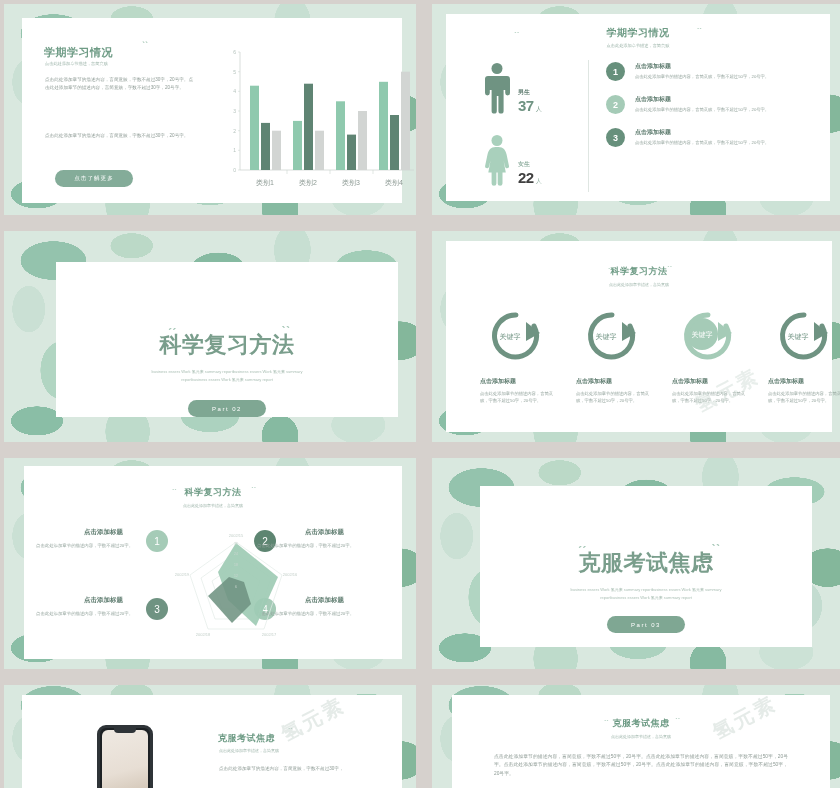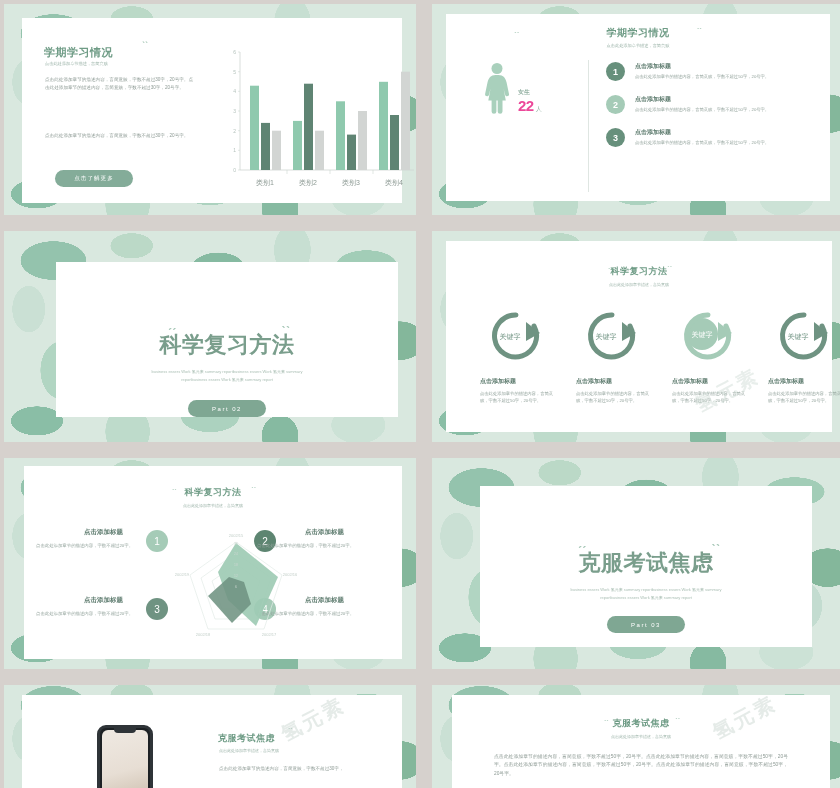--- a/index.html
+++ b/index.html
@@ -235,27 +235,40 @@
     <div class="terrazzo"></div>
     <div class="card" style="left:14px;top:10px;right:14px;bottom:14px;">
       <div class="quote-l" style="left:68px;top:16px;font-size:8px;">ˊˊ</div>
       <div class="title-zh s2-head">学期学习情况</div>
       <div class="quote-r" style="right:128px;top:12px;font-size:8px;">ˋˋ</div>
       <div class="sub-zh s2-sub">点击此处添加章节描述，言简意赅</div>
 
       <div class="s2-left">
         <div class="genderrow">
           <svg width="26" height="52" viewBox="0 0 26 52">
+            <circle cx="13" cy="6.5" r="5.5" fill="#6f9382"></circle>
+            <path d="M5 14h16a3 3 0 0 1 3 3v14a2.4 2.4 0 0 1-4.8 0v-3h-1.6v21a2.6 2.6 0 0 1-5.2 0V34h-1.6v15a2.6 2.6 0 0 1-5.2 0V28H3.8v3A2.4 2.4 0 0 1-1 31V17a3 3 0 0 1 3-3z" fill="#6f9382" transform="translate(2,0)"></path>
+          </svg>
+          <div>
+            <div class="g-label">男生</div>
+            <div style="display:flex;align-items:baseline;gap:2px;">
+              <span class="g-num" style="color:#6f9382">37</span>
+              <span class="g-unit" style="color:#6f9382">人</span>
+            </div>
+          </div>
+        </div>
+        <div class="genderrow">
+          <svg width="26" height="52" viewBox="0 0 26 52">
             <circle cx="13" cy="6.5" r="5.5" fill="#a9d0bc"></circle>
             <path d="M13 13c-5 0-7.2 3-8.2 7.5L2.4 32c-.5 2.4 3.2 3.2 3.8.9l1.6-6.1-2.2 11.7h3.3v10.9a2.4 2.4 0 0 0 4.8 0V38.5h1.3v10.9a2.4 2.4 0 0 0 4.8 0V38.5h3.3L20.9 26.8l1.6 6.1c.6 2.3 4.3 1.5 3.8-.9L23.9 20.5C22.9 16 20.7 13 15.7 13z" fill="#a9d0bc" transform="translate(-1.3,0)"></path>
           </svg>
           <div>
             <div class="g-label" style="color:#8fae9f">女生</div>
             <div style="display:flex;align-items:baseline;gap:2px;">
-              <span class="g-num" style="color:#ec4899">22</span>
+              <span class="g-num" style="color:#404040">22</span>
               <span class="g-unit" style="color:#8fae9f">人</span>
             </div>
           </div>
         </div>
       </div>
 
       <div class="s2-div"></div>
 
       <div class="s2-list">
         <div class="l-item">

